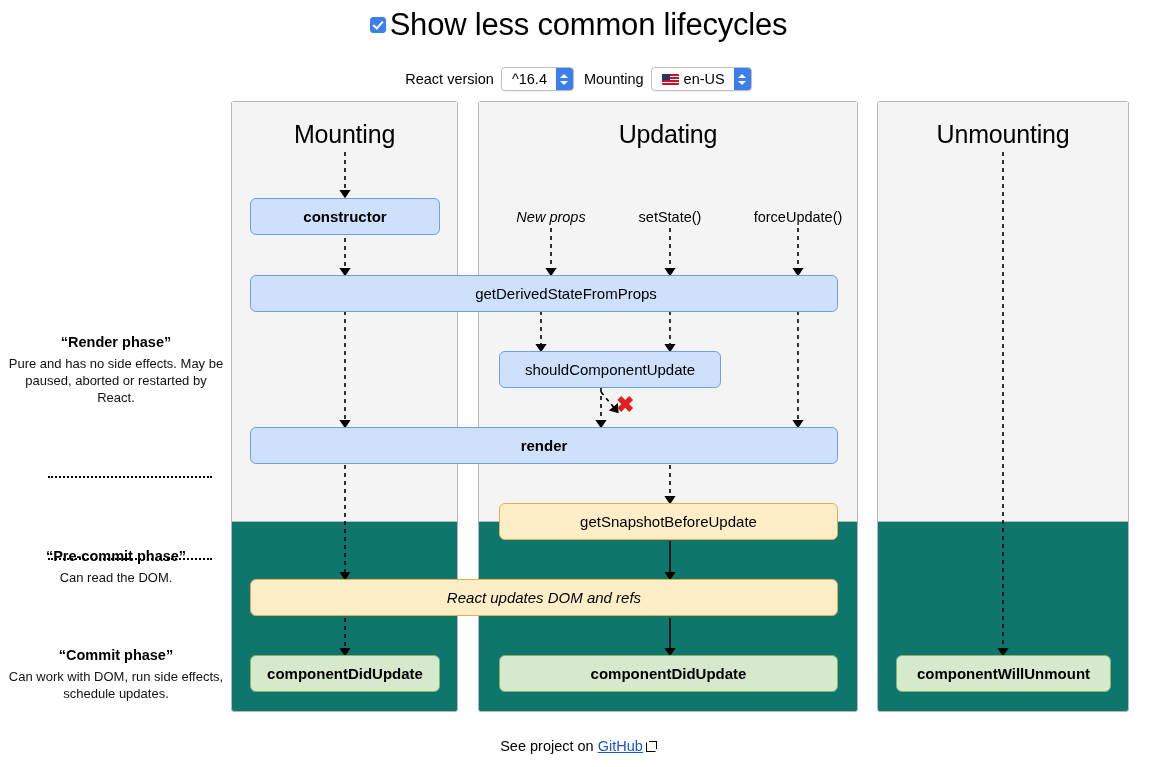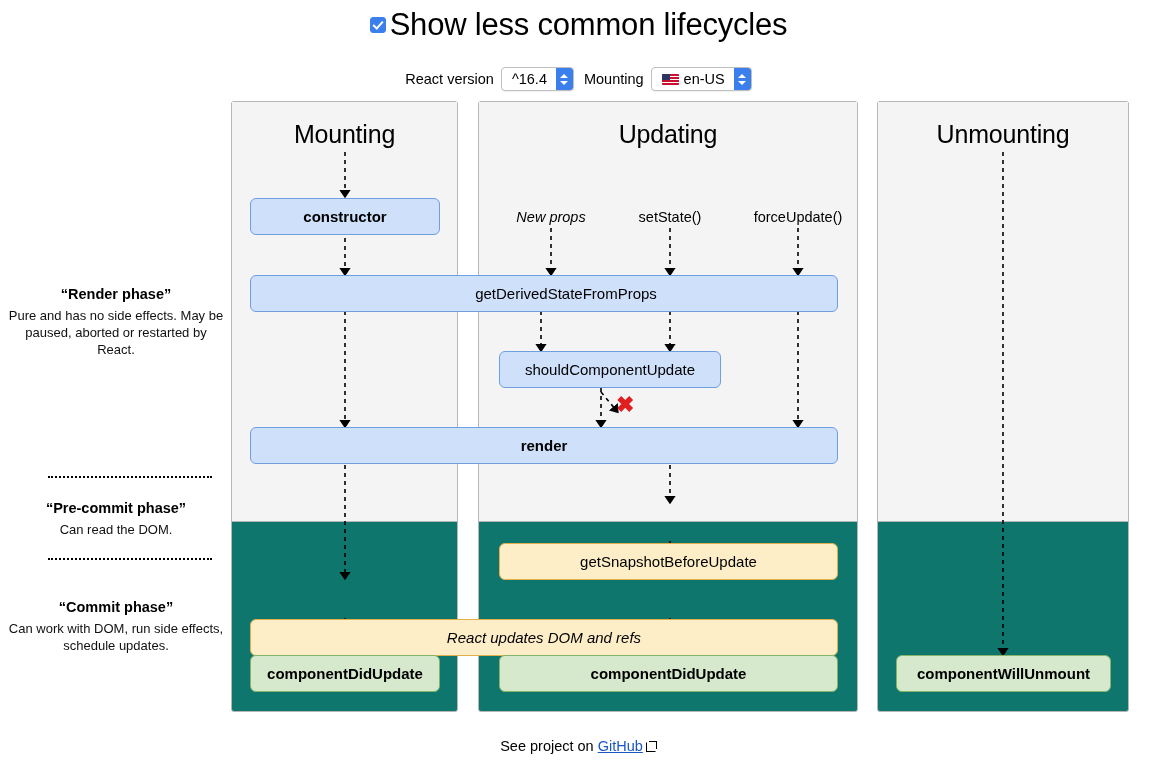--- a/index.html
+++ b/index.html
@@ -136,20 +136,21 @@
     position: absolute;
     left: 8px;
     width: 216px;
     text-align: center;
   }
   .legend-title {
     font-size: 14.5px;
     font-weight: bold;
     line-height: 19px;
     margin-bottom: 3px;
+    margin-top: 48px;
   }
   .legend-desc {
     font-size: 13px;
     line-height: 17px;
     color: #111;
   }
   .legend-rule {
     position: absolute;
     left: 48px;
     width: 164px;
@@ -194,21 +195,21 @@
     border-radius: 6px;
     display: flex;
     align-items: center;
     justify-content: center;
     text-align: center;
     font-size: 15px;
     line-height: 18px;
     z-index: 5;
   }
   .node.blue   { background: #cfe0fb; border: 1px solid #6e9fe0; }
-  .node.yellow { background: #fdeec8; border: 1px solid #e0b04a; margin-top: 40px; }
+  .node.yellow { background: #fdeec8; border: 1px solid #e0b04a; }
   .node.green  { background: #d7e9cd; border: 1px solid #86b36a; }
   .node.bold   { font-weight: bold; }
   .node.italic { font-style: italic; }
 
   
   .trigger {
     position: absolute;
     font-size: 14.5px;
     line-height: 18px;
     text-align: center;

